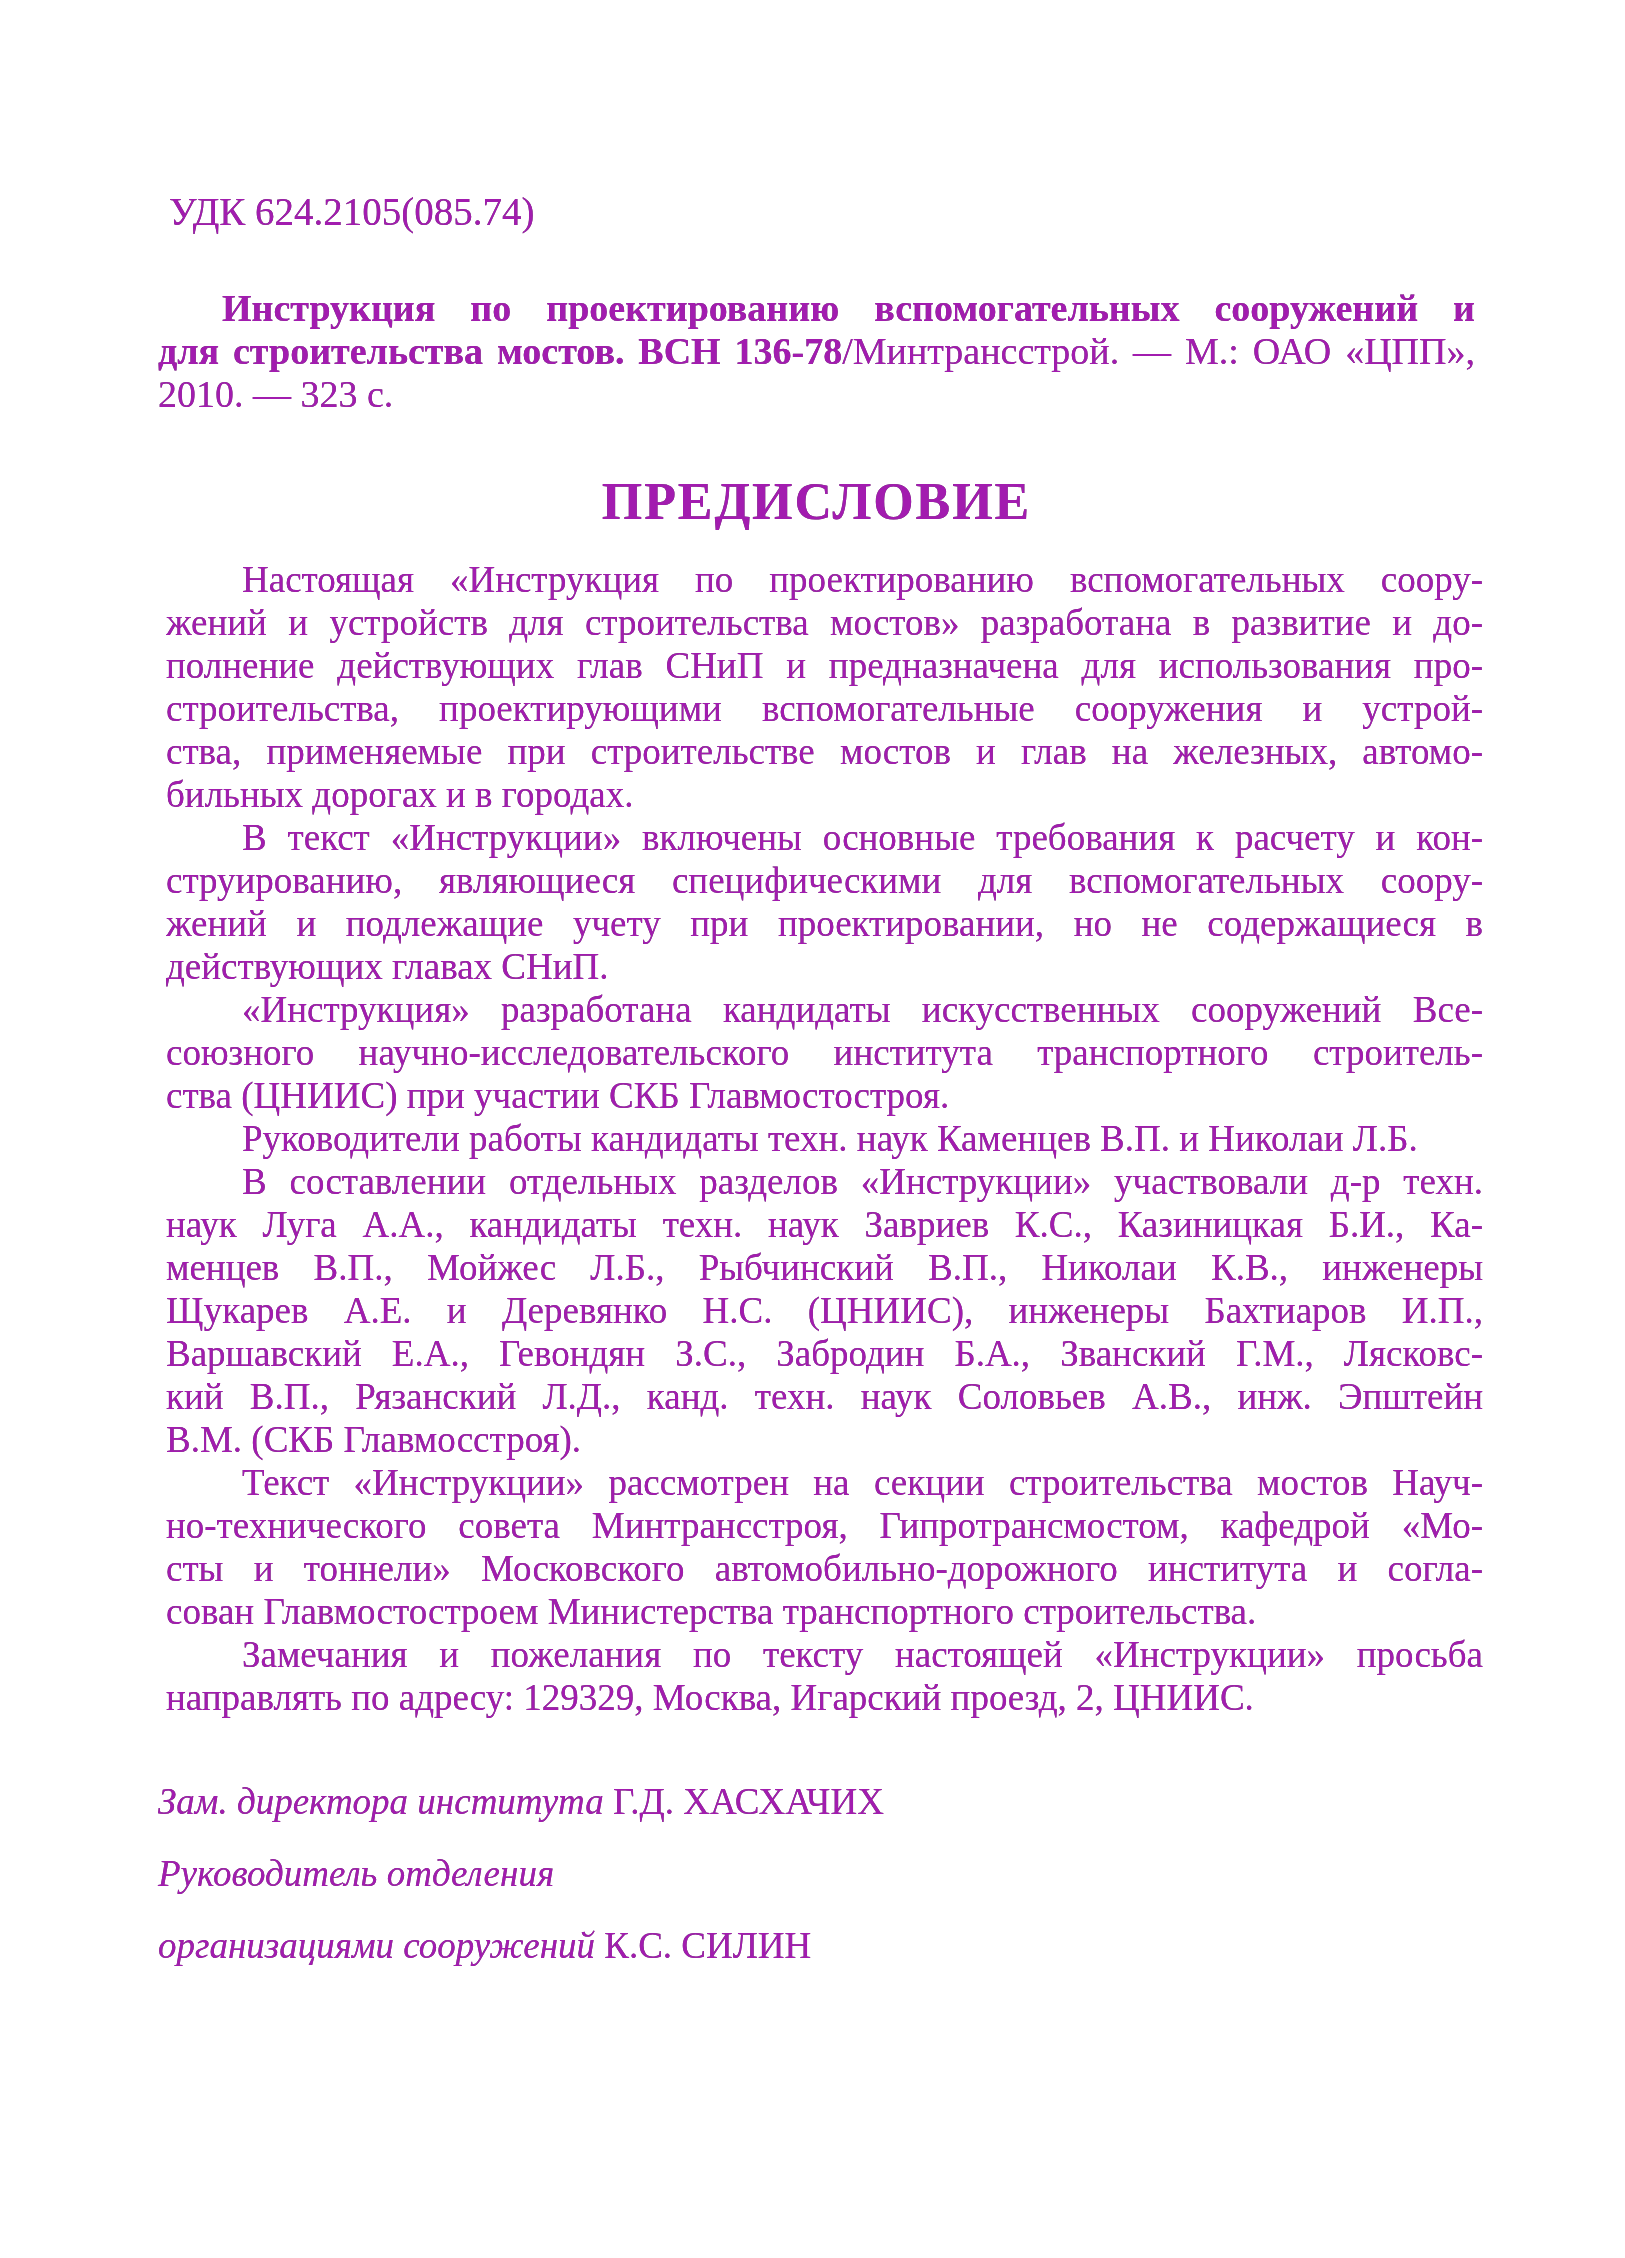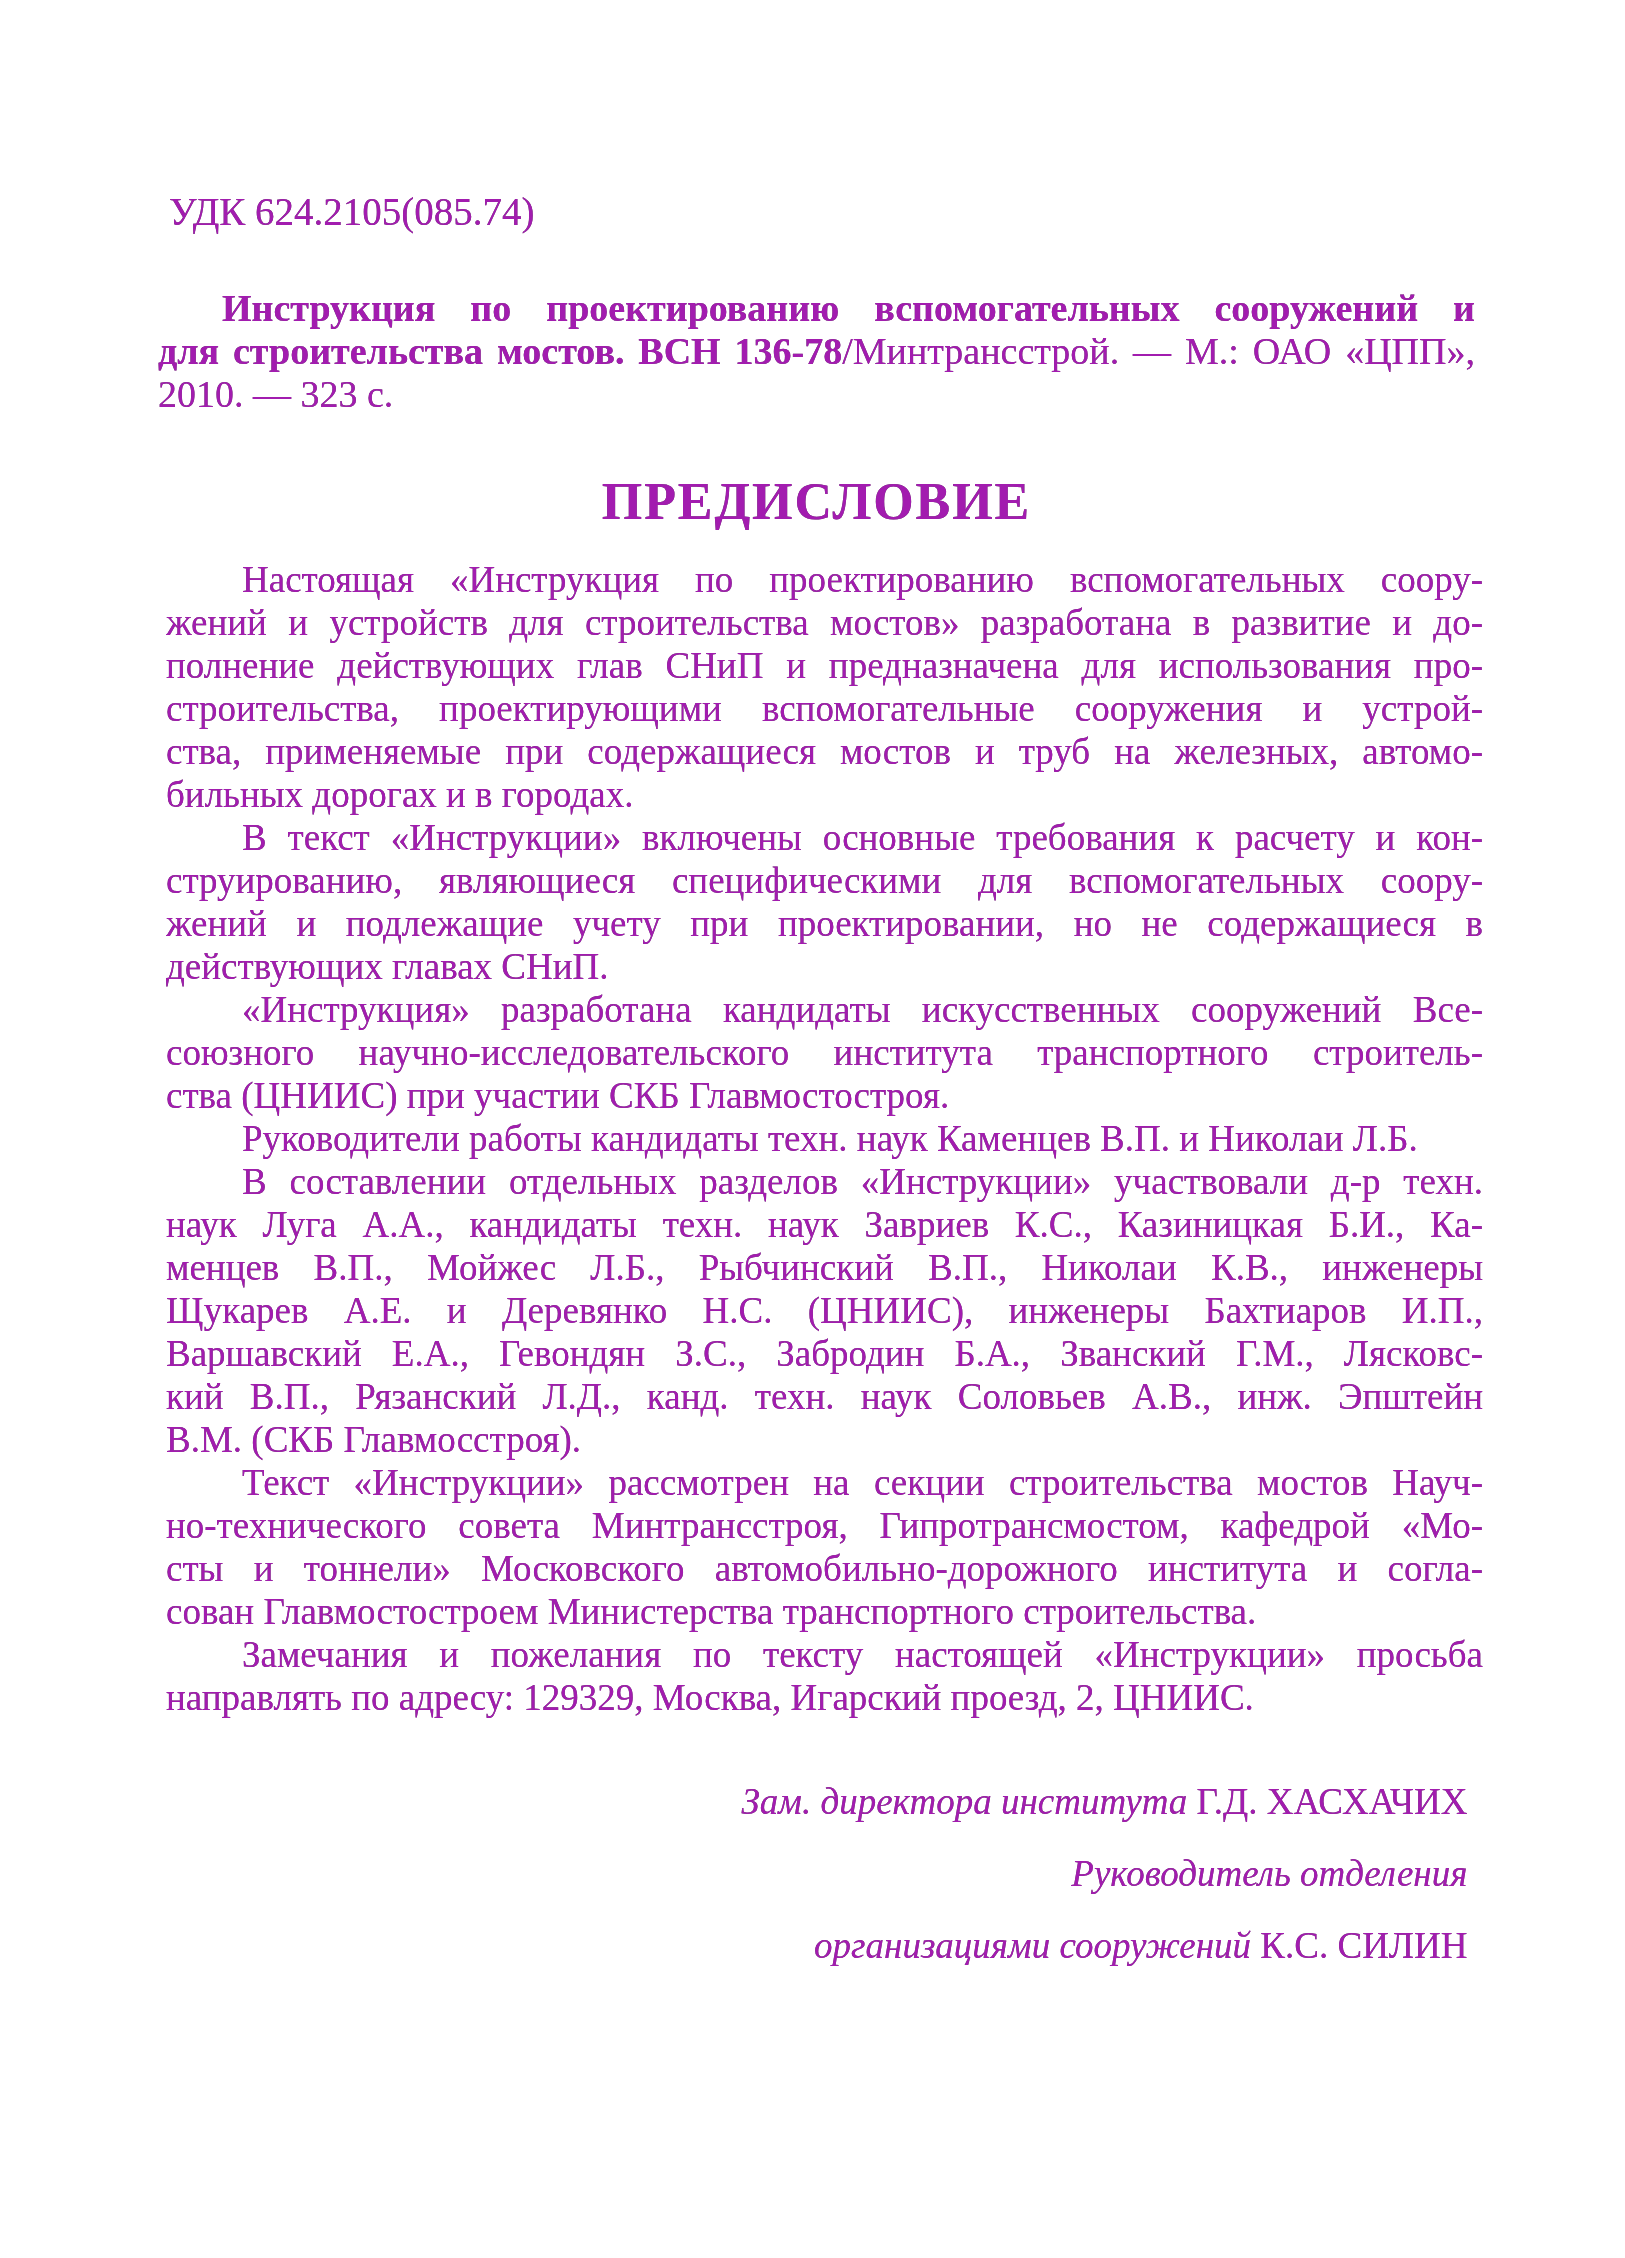--- a/index.html
+++ b/index.html
@@ -54,21 +54,20 @@
   .line {
     height: 43px;
     overflow: hidden;
     text-align: justify;
     text-align-last: justify;
   }
   .line.indent { text-indent: 76px; }
   .line.last { text-align-last: left; }
   .signature {
     top: 1766px;
-    text-align: right;
     padding-right: 7.6px;
     box-sizing: border-box;
     font-size: 37px;
     line-height: 72px;
   }
   .sig-role { font-style: italic; }
   .sig-name { font-style: normal; }
   .para { margin: 0; }
 </style>
 </head>
@@ -85,21 +84,21 @@
     </div>
 
   <div class="content-col heading">ПРЕДИСЛОВИЕ</div>
 
   <div class="content-col bodytext" id="bodytext">
       <div class="para">
         <div class="line indent">Настоящая «Инструкция по проектированию вспомогательных соору-</div>
         <div class="line">жений и устройств для строительства мостов» разработана в развитие и до-</div>
         <div class="line">полнение действующих глав СНиП и предназначена для использования про-</div>
         <div class="line">строительства, проектирующими вспомогательные сооружения и устрой-</div>
-        <div class="line">ства, применяемые при содержащиеся мостов и труб на железных, автомо-</div>
+        <div class="line">ства, применяемые при строительстве мостов и глав на железных, автомо-</div>
         <div class="line last">бильных дорогах и в городах.</div>
       </div>
       <div class="para">
         <div class="line indent">В текст «Инструкции» включены основные требования к расчету и кон-</div>
         <div class="line">струированию, являющиеся специфическими для вспомогательных соору-</div>
         <div class="line">жений и подлежащие учету при проектировании, но не содержащиеся в</div>
         <div class="line last">действующих главах СНиП.</div>
       </div>
       <div class="para">
         <div class="line indent">«Инструкция» разработана кандидаты искусственных сооружений Все-</div>

